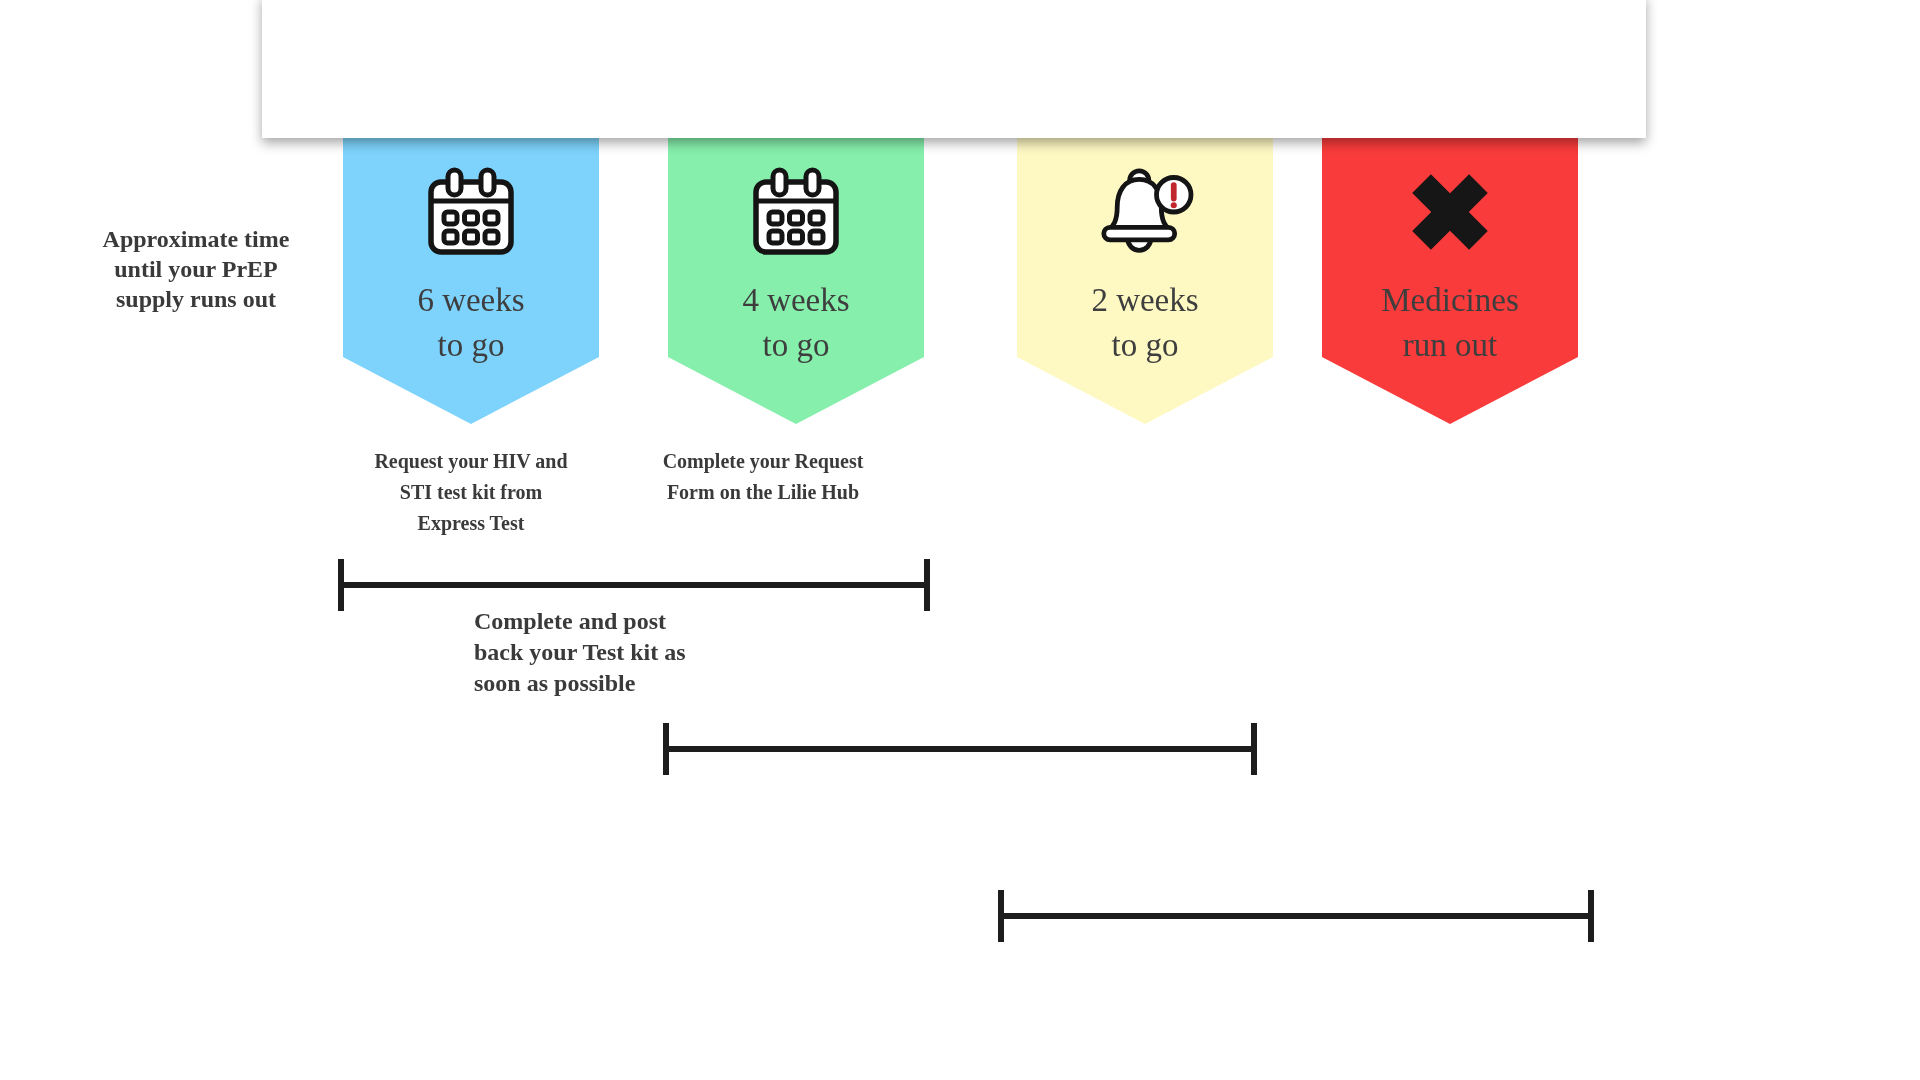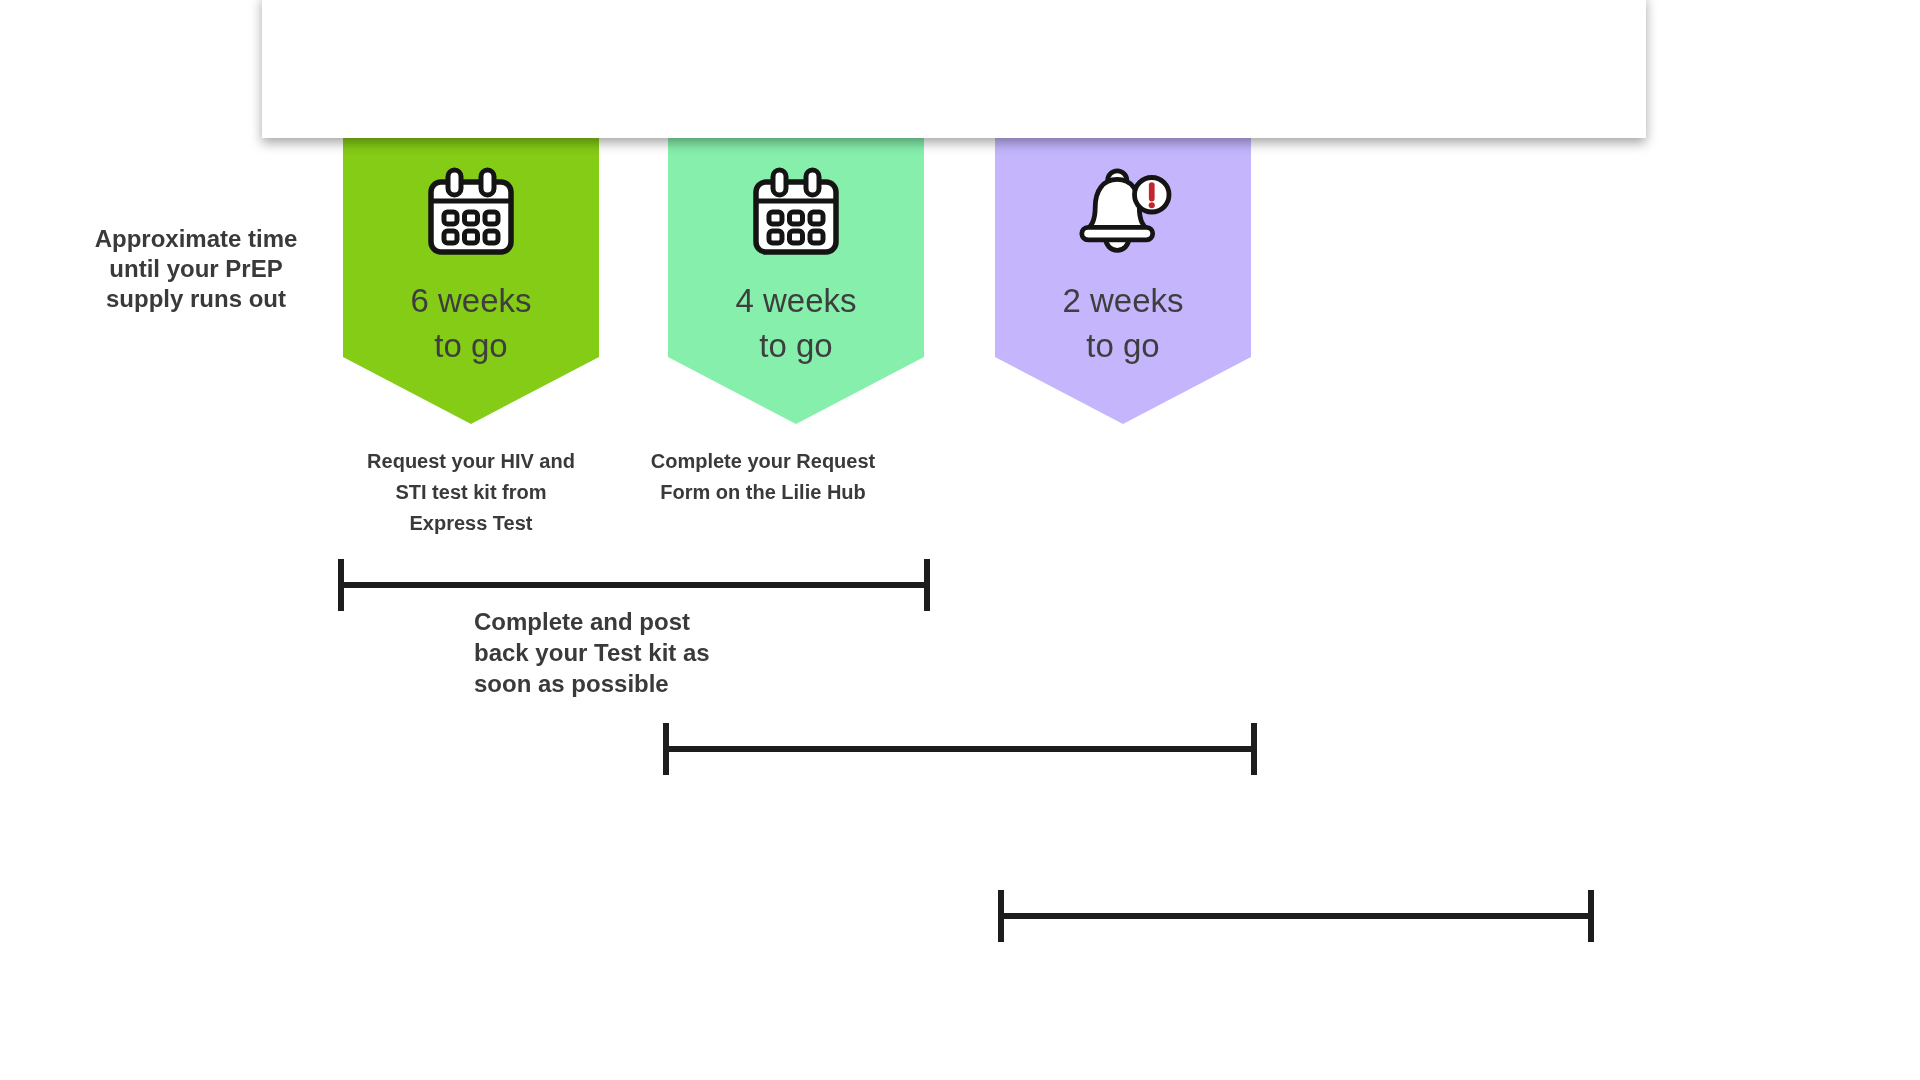--- a/index.html
+++ b/index.html
@@ -1,18 +1,18 @@
 <!DOCTYPE html>
 <html><head>
 <meta charset="utf-8">
 <style>
   html,body{margin:0;padding:0;background:#ffffff;}
   .canvas{
     position:relative;width:1920px;height:1080px;background:#ffffff;overflow:hidden;
-    font-family:Liberation Sans, sans-serif;
+    font-family:Liberation Serif, serif;
   }
   
   .side-label{
     position:absolute;left:66px;top:224px;width:260px;
     font-size:24px;font-weight:bold;line-height:30px;text-align:center;
     color:#3a3a3a;white-space:pre-line;
   }
   
   .top-bar{
     position:absolute;left:262px;top:-6px;width:1384px;height:144px;
@@ -65,21 +65,21 @@
 </style>
 </head>
 <body>
 
 <div class="canvas">
 
   <div class="side-label">Approximate time
 until your PrEP
 supply runs out</div>
 
-  <div class="banner banner-0" style="background: #84cc16;">
+  <div class="banner banner-0" style="background: #7dd3fc;">
     <div class="banner-icon">
       <svg viewBox="0 0 90 92" width="90" height="92">
         <rect x="5" y="16" width="80" height="70" rx="10" fill="#fff" stroke="#141414" stroke-width="5.5"></rect>
         <line x1="5" y1="35" x2="85" y2="35" stroke="#141414" stroke-width="5"></line>
         <rect x="22" y="4" width="13" height="25" rx="6.5" fill="#fff" stroke="#141414" stroke-width="5"></rect>
         <rect x="55" y="4" width="13" height="25" rx="6.5" fill="#fff" stroke="#141414" stroke-width="5"></rect>
         <rect x="18" y="46" width="13" height="12" rx="3.5" fill="#fff" stroke="#141414" stroke-width="5"></rect>
         <rect x="38.5" y="46" width="13" height="12" rx="3.5" fill="#fff" stroke="#141414" stroke-width="5"></rect>
         <rect x="59" y="46" width="13" height="12" rx="3.5" fill="#fff" stroke="#141414" stroke-width="5"></rect>
         <rect x="18" y="65" width="13" height="12" rx="3.5" fill="#fff" stroke="#141414" stroke-width="5"></rect>
@@ -103,36 +103,46 @@
         <rect x="59" y="46" width="13" height="12" rx="3.5" fill="#fff" stroke="#141414" stroke-width="5"></rect>
         <rect x="18" y="65" width="13" height="12" rx="3.5" fill="#fff" stroke="#141414" stroke-width="5"></rect>
         <rect x="38.5" y="65" width="13" height="12" rx="3.5" fill="#fff" stroke="#141414" stroke-width="5"></rect>
         <rect x="59" y="65" width="13" height="12" rx="3.5" fill="#fff" stroke="#141414" stroke-width="5"></rect>
       </svg>
     </div>
     <div class="banner-label">4 weeks
 to go</div>
   </div>
 
-  <div class="banner banner-2" style="background: #c4b5fd;">
+  <div class="banner banner-2" style="background: #fef9c3; margin-left: 22px;">
     <div class="banner-icon">
       <svg viewBox="0 0 104 96" width="100" height="92">
         <circle cx="46" cy="15" r="10" fill="#fff" stroke="#141414" stroke-width="5"></circle>
         <path d="M46 14 C31 14 23 26 23 43 C23 57 19 63 13 68 L79 68 C73 63 69 57 69 43 C69 26 61 14 46 14 Z" fill="#fff" stroke="#141414" stroke-width="5" stroke-linejoin="round"></path>
         <path d="M34 76 a12 12 0 0 0 24 0 z" fill="#fff" stroke="#141414" stroke-width="5"></path>
         <rect x="9" y="64" width="74" height="13" rx="6.5" fill="#fff" stroke="#141414" stroke-width="5"></rect>
         <circle cx="82" cy="30" r="18" fill="#fff" stroke="#141414" stroke-width="5"></circle>
         <line x1="82" y1="20" x2="82" y2="34" stroke="#C0262C" stroke-width="6" stroke-linecap="round"></line>
         <circle cx="82" cy="41" r="3.2" fill="#C0262C"></circle>
       </svg>
     </div>
     <div class="banner-label">2 weeks
 to go</div>
   </div>
 
+  <div class="banner banner-3" style="background: rgb(249, 59, 59);">
+    <div class="banner-icon">
+      <svg viewBox="0 0 100 100" width="98" height="98">
+        <line x1="21" y1="21" x2="79" y2="79" stroke="#161616" stroke-width="27"></line>
+        <line x1="79" y1="21" x2="21" y2="79" stroke="#161616" stroke-width="27"></line>
+      </svg>
+    </div>
+    <div class="banner-label">Medicines
+run out</div>
+  </div>
 
   <div class="top-bar"></div>
 
   <div class="desc desc-0">Request your HIV and
 STI test kit from
 Express Test</div>
   <div class="desc desc-1">Complete your Request
 Form on the Lilie Hub</div>
 
   <div class="bracket bracket-0">

